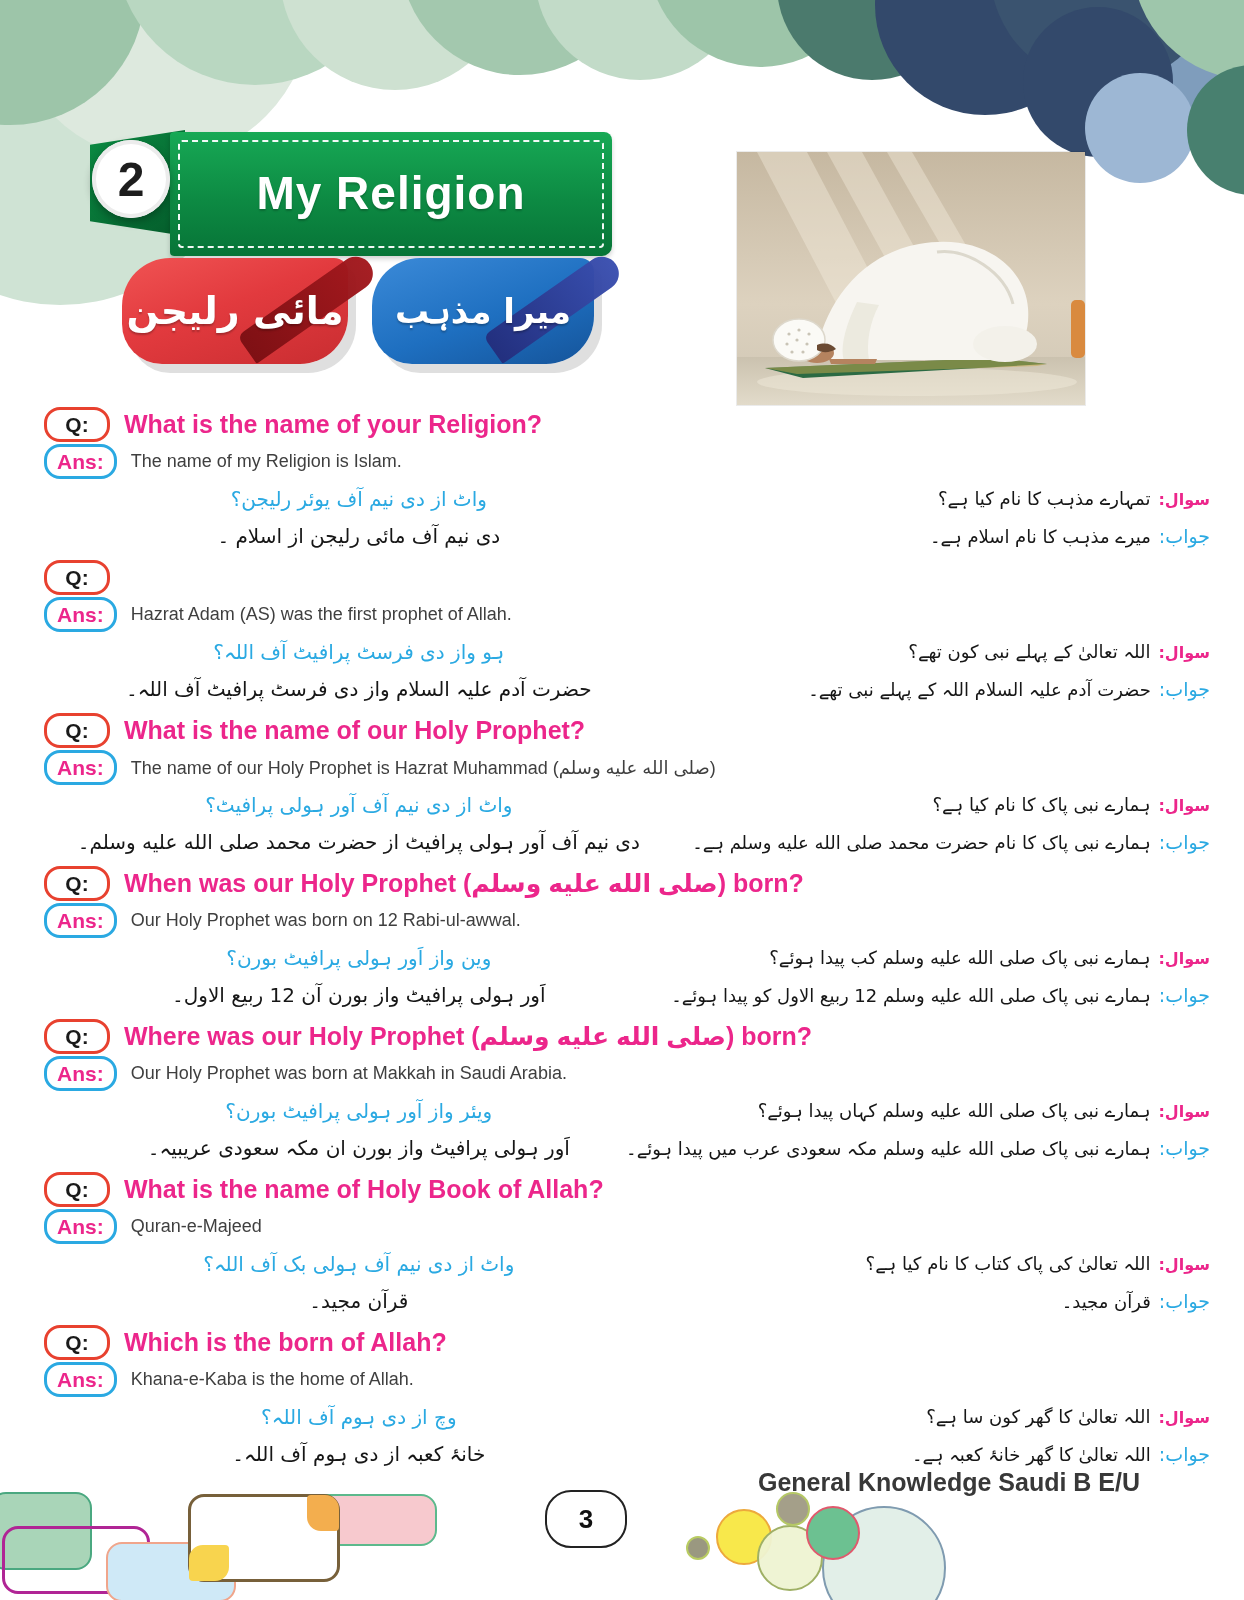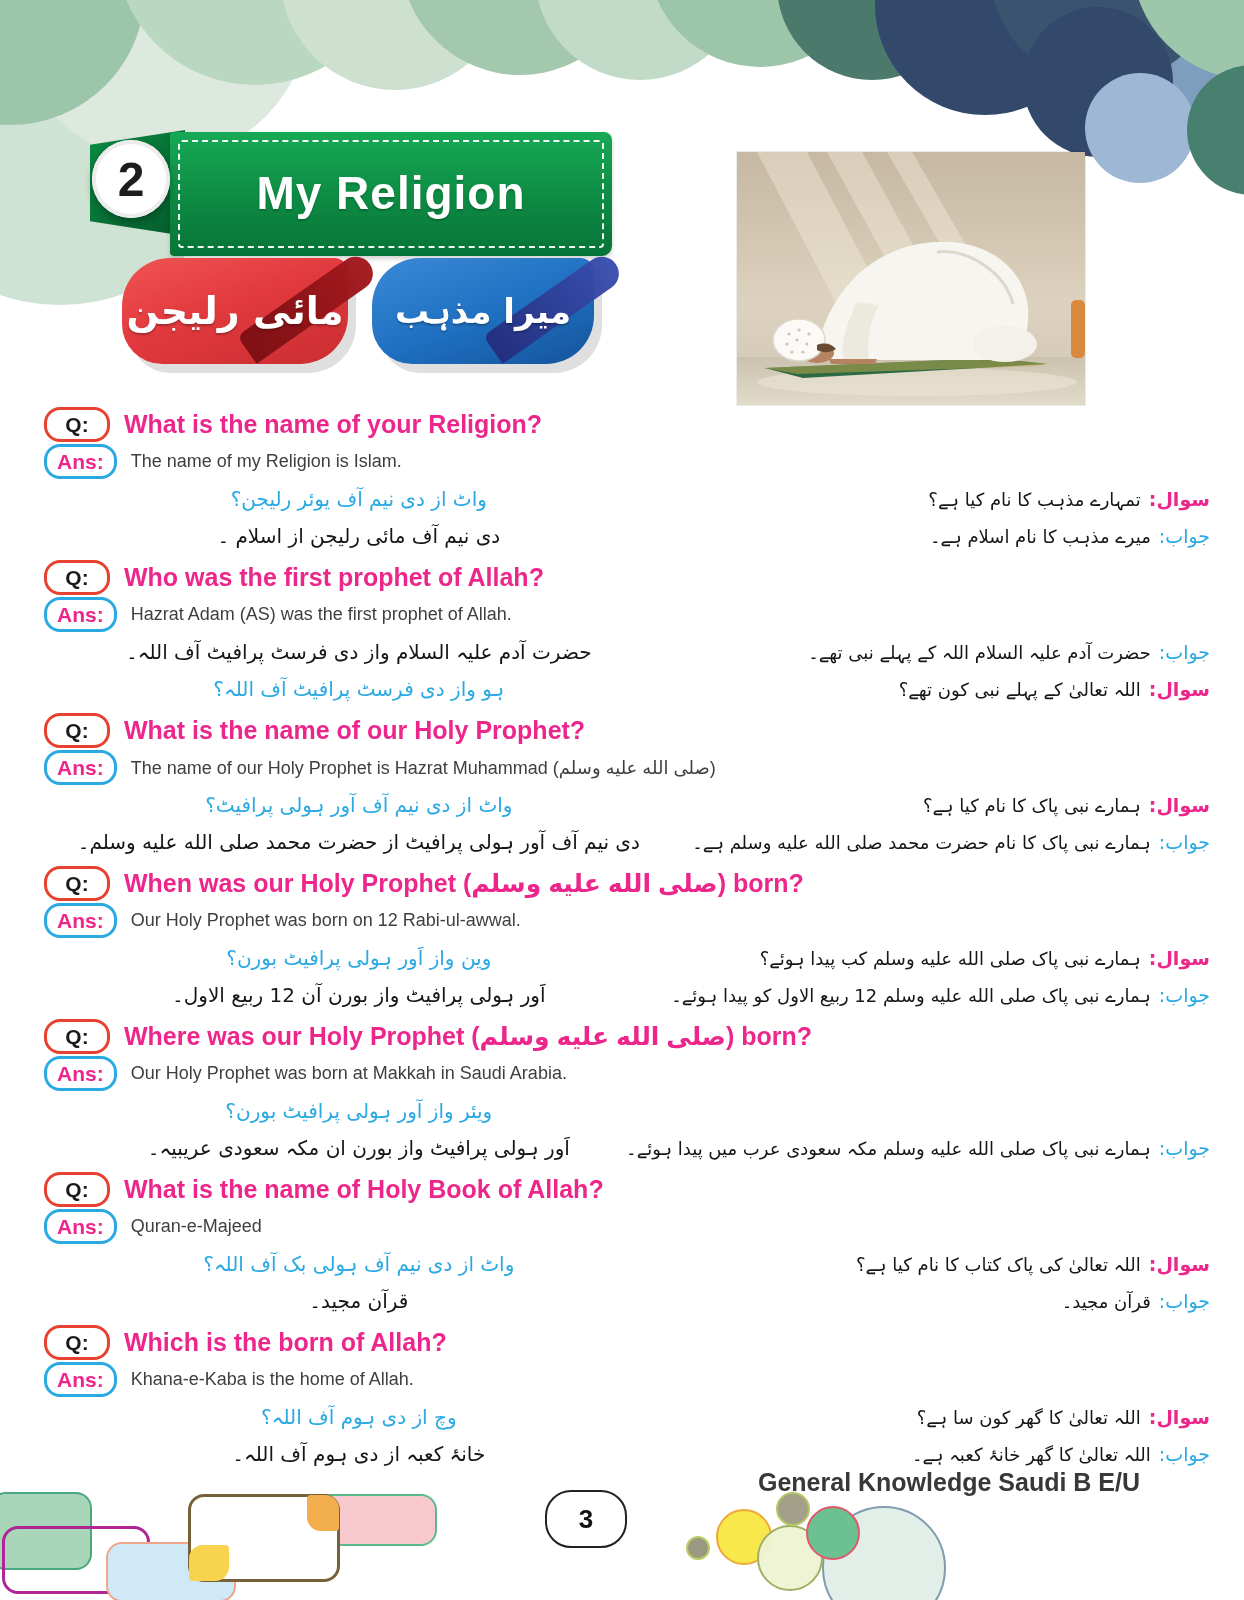--- a/index.html
+++ b/index.html
@@ -49,21 +49,21 @@
   .ans-bubble{border:3px solid #2aa9e2;color:#ec268b;}
   .q-text{color:#ec268b;font-weight:700;font-size:25px;}
   .a-text{color:#3f3f3f;font-size:18px;}
   .bi-row{display:flex;align-items:center;height:37px;}
   .left-cell{width:54%;text-align:center;direction:rtl;white-space:nowrap;
     font-family:"DejaVu Sans",sans-serif;font-weight:400;font-size:20px;}
   .left-cell.translit{color:#2aa9e2;}
   .left-cell.urtrans{color:#161616;}
   .right-cell{width:46%;direction:rtl;text-align:right;white-space:nowrap;
     font-family:"DejaVu Sans",sans-serif;font-size:18px;color:#161616;}
-  .soal{color:#ec268b;font-weight:700;font-size:19px;margin-left:8px;}
+  .soal{color:#ec268b;font-weight:700;font-size:16px;margin-left:8px;}
   .jawab{color:#2aa9e2;font-weight:400;font-size:19px;margin-left:8px;}
   
   .page-badge{position:absolute;left:545px;top:1490px;width:78px;height:54px;background:#fff;
     border:2.5px solid #222;border-radius:26px;display:flex;align-items:center;justify-content:center;
     font-size:26px;font-weight:700;color:#111;z-index:3;}
   .book-title{position:absolute;right:104px;top:1468px;font-size:25px;font-weight:700;color:#383838;z-index:1;}
   .deco{position:absolute;box-sizing:border-box;}
   .rect{border-radius:16px;}
   .circ{border-radius:50%;}
 </style>
@@ -175,38 +175,37 @@
         <div class="left-cell urtrans">دی نیم آف مائی رلیجن از اسلام ۔</div>
         <div class="right-cell">
           <span class="jawab">جواب:</span><span>میرے مذہب کا نام اسلام ہے۔</span>
         </div>
       </div>
     </div>
 
     <div class="qa-block">
       <div class="q-row">
         <span class="bubble q-bubble">Q:</span>
-        <span class="q-text">Who was the first prophet of Allah?</span>
       </div>
       <div class="a-row">
         <span class="bubble ans-bubble">Ans:</span>
         <span class="a-text">Hazrat Adam (AS) was the first prophet of Allah.</span>
       </div>
       <div class="bi-row">
+        <div class="left-cell translit">ہو واز دی فرسٹ پرافیٹ آف اللہ؟</div>
+        <div class="right-cell">
+          <span class="soal">سوال:</span><span>اللہ تعالیٰ کے پہلے نبی کون تھے؟</span>
+        </div>
+      </div>
+      <div class="bi-row">
         <div class="left-cell urtrans">حضرت آدم علیہ السلام واز دی فرسٹ پرافیٹ آف اللہ۔</div>
         <div class="right-cell">
           <span class="jawab">جواب:</span><span>حضرت آدم علیہ السلام اللہ کے پہلے نبی تھے۔</span>
         </div>
       </div>
-      <div class="bi-row">
-        <div class="left-cell translit">ہو واز دی فرسٹ پرافیٹ آف اللہ؟</div>
-        <div class="right-cell">
-          <span class="soal">سوال:</span><span>اللہ تعالیٰ کے پہلے نبی کون تھے؟</span>
-        </div>
-      </div>
     </div>
 
     <div class="qa-block">
       <div class="q-row">
         <span class="bubble q-bubble">Q:</span>
         <span class="q-text">What is the name of our Holy Prophet?</span>
       </div>
       <div class="a-row">
         <span class="bubble ans-bubble">Ans:</span>
         <span class="a-text">The name of our Holy Prophet is Hazrat Muhammad (صلى الله عليه وسلم)</span>
@@ -252,20 +251,23 @@
       <div class="q-row">
         <span class="bubble q-bubble">Q:</span>
         <span class="q-text">Where was our Holy Prophet (صلى الله عليه وسلم) born?</span>
       </div>
       <div class="a-row">
         <span class="bubble ans-bubble">Ans:</span>
         <span class="a-text">Our Holy Prophet was born at Makkah in Saudi Arabia.</span>
       </div>
       <div class="bi-row">
         <div class="left-cell translit">ویئر واز آور ہولی پرافیٹ بورن؟</div>
+        <div class="right-cell">
+          <span class="soal">سوال:</span><span>ہمارے نبی پاک صلى الله عليه وسلم کہاں پیدا ہوئے؟</span>
+        </div>
       </div>
       <div class="bi-row">
         <div class="left-cell urtrans">اَور ہولی پرافیٹ واز بورن ان مکہ سعودی عریبیہ۔</div>
         <div class="right-cell">
           <span class="jawab">جواب:</span><span>ہمارے نبی پاک صلى الله عليه وسلم مکہ سعودی عرب میں پیدا ہوئے۔</span>
         </div>
       </div>
     </div>
 
     <div class="qa-block">

